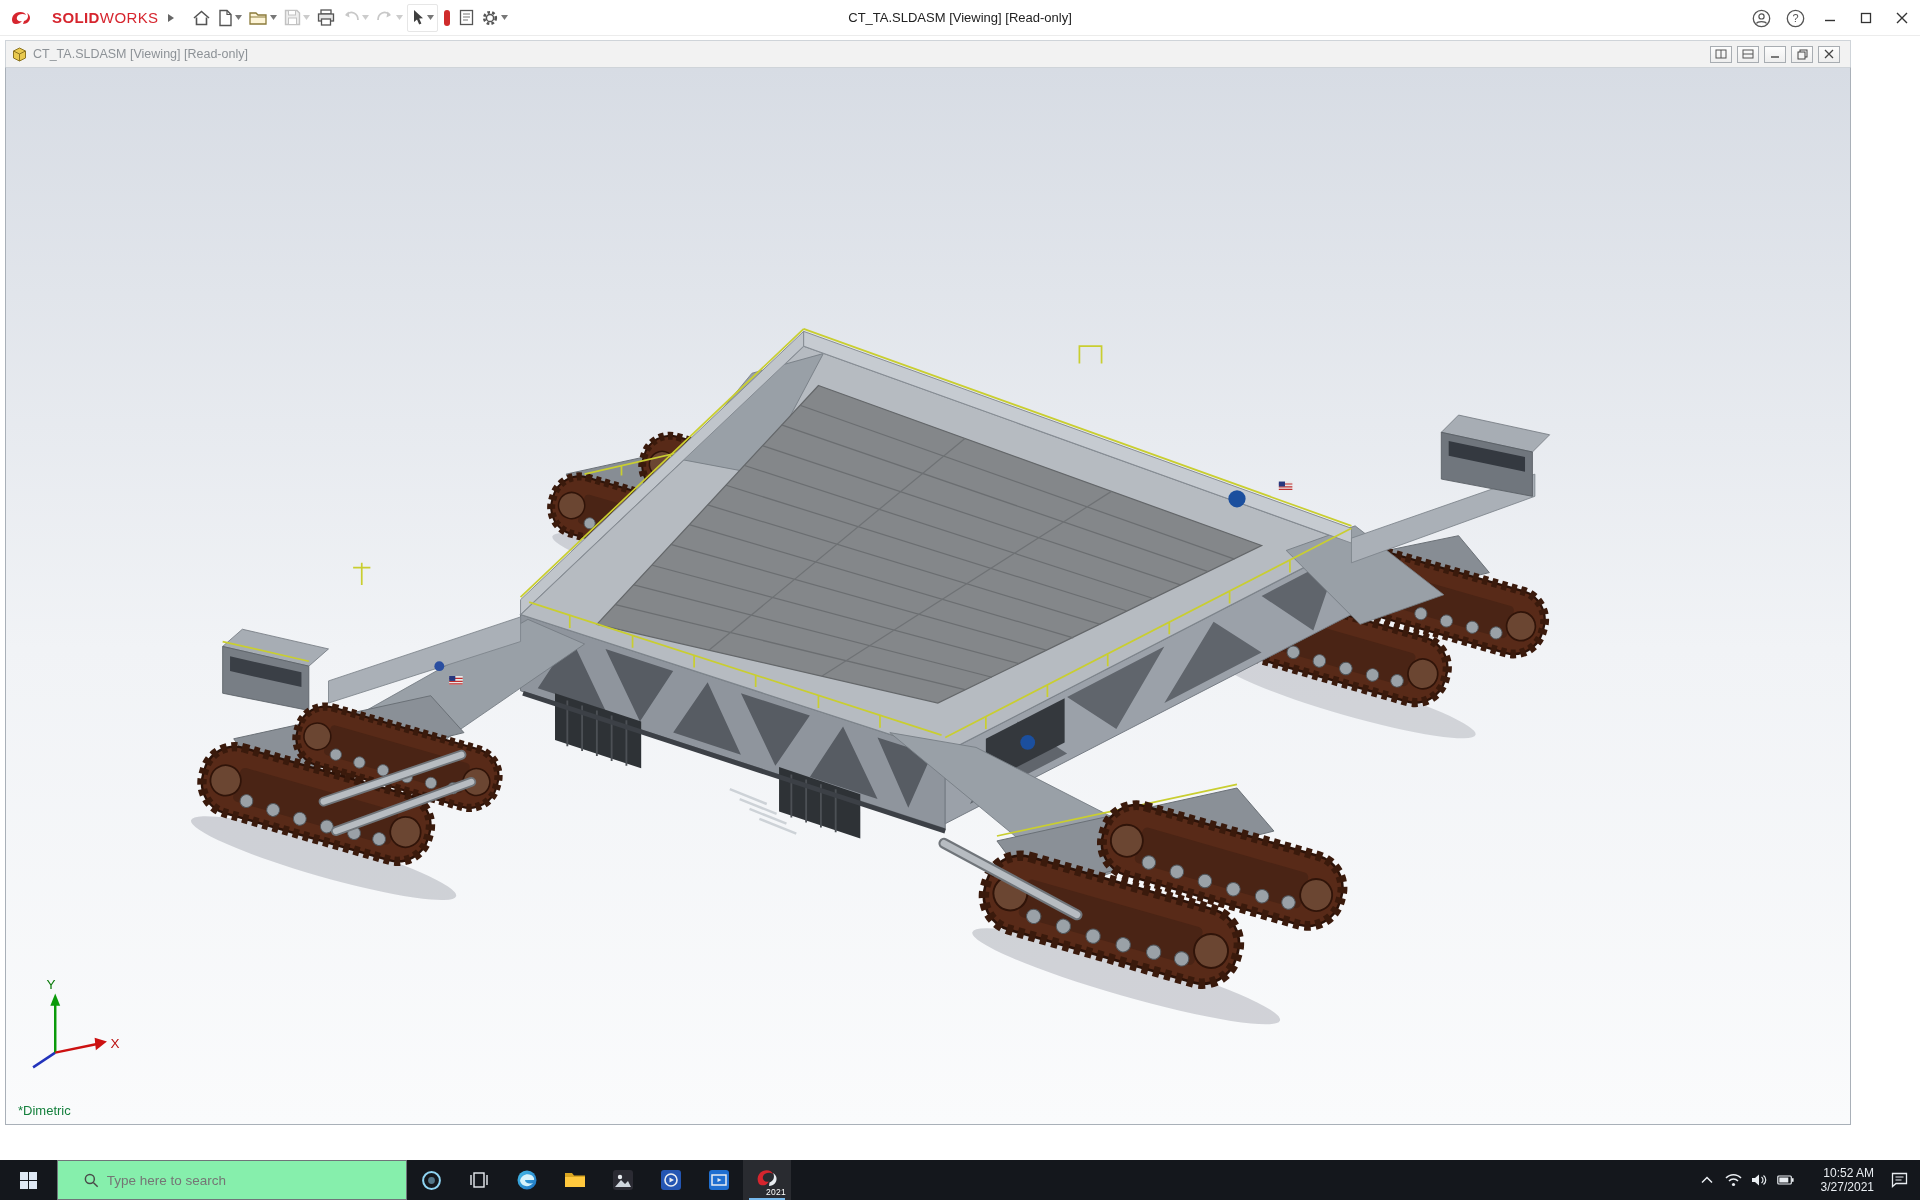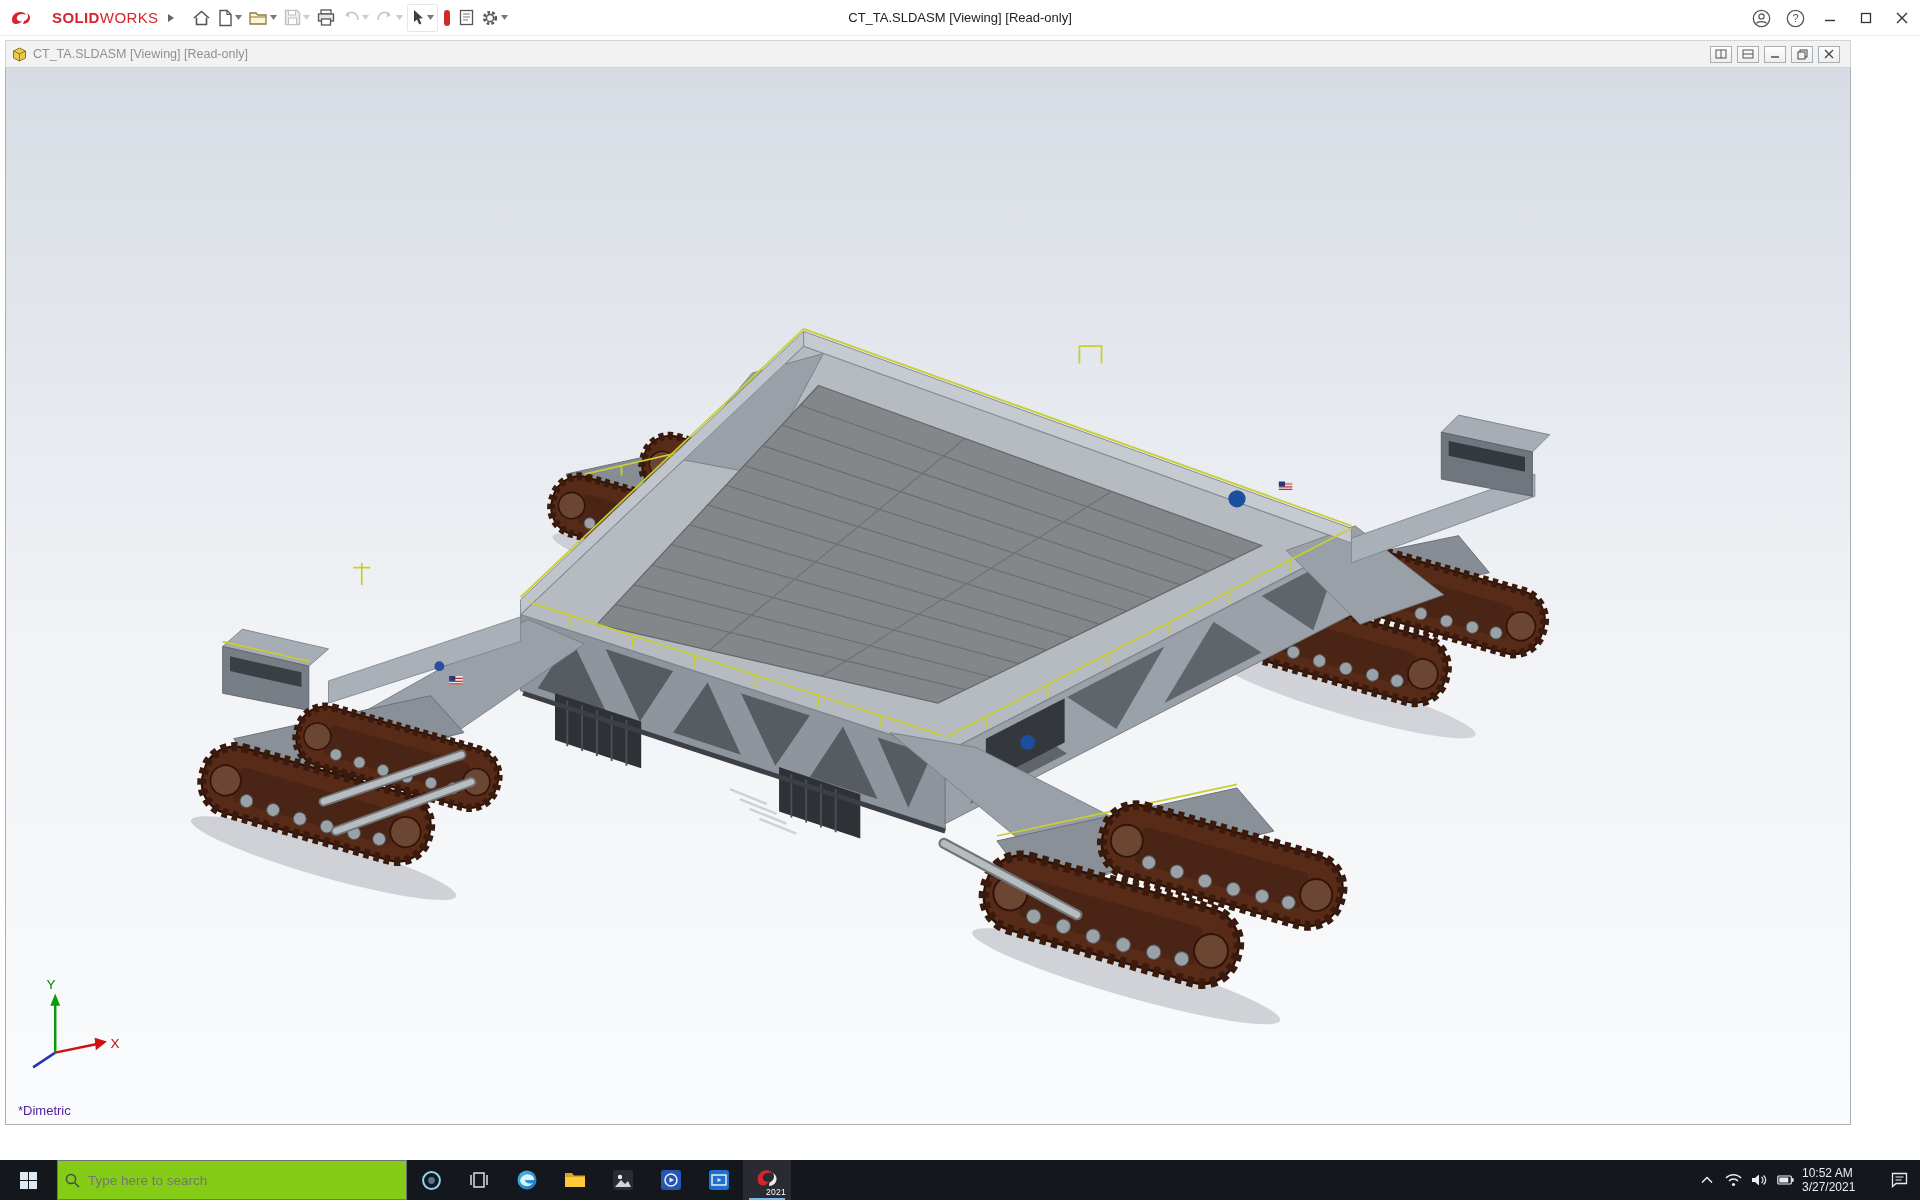--- a/index.html
+++ b/index.html
@@ -28,37 +28,37 @@
     display:flex; align-items:center; padding:0 6px; }
   .doc-title { font-size:12.5px; color:#8d9297; margin-left:6px; }
   .doc-ctrls { margin-left:auto; display:flex; align-items:center; gap:5px; padding-right:4px; }
   .dbtn { width:22px; height:17px; background:linear-gradient(#fdfdfd,#eeeeee);
     border:1px solid #a8adb2; display:flex; align-items:center; justify-content:center; }
 
   
   .viewport { position:absolute; top:67px; left:5px; width:1846px; height:1058px;
     border:1px solid #a9b0b8; border-top:1px solid #cfd4d9; background:#eef0f4; overflow:hidden; }
   .viewport svg.model { position:absolute; inset:0; width:100%; height:100%; display:block; }
-  .view-label { position:absolute; left:12px; bottom:6px; font-size:13px; color:#4c1d95; }
+  .view-label { position:absolute; left:12px; bottom:6px; font-size:13px; color:#15803d; }
 
   
   .taskbar { position:absolute; left:0; top:1160px; width:1920px; height:40px;
     background:#14171c; display:flex; align-items:stretch; color:#e9edf1; }
   .tb-start { width:57px; display:flex; align-items:center; justify-content:center; }
-  .tb-search { width:350px; background:#84cc16; border:1px solid #6f7479;
-    display:flex; align-items:center; gap:8px; padding:0 7px; }
+  .tb-search { width:350px; background:#86efac; border:1px solid #6f7479;
+    display:flex; align-items:center; gap:8px; padding:0 26px; }
   .tb-search input { border:none; outline:none; font-size:13.5px; color:#444; width:280px;
     font-family:"Liberation Sans", sans-serif; background:transparent; }
   .tb-app { width:48px; display:flex; align-items:center; justify-content:center; position:relative; }
   .tb-app.active { background:rgba(255,255,255,.09); }
   .tb-app.active::after { content:""; position:absolute; left:6px; right:6px; bottom:0; height:2px; background:#76b9ed; }
   .sw-badge { position:absolute; bottom:3px; right:5px; font-size:8.5px; color:#fff; letter-spacing:.3px; }
   .tray { margin-left:auto; display:flex; align-items:center; }
   .tray-icon { width:26px; height:40px; display:flex; align-items:center; justify-content:center; }
-  .clock { width:80px; text-align:left; font-size:12px; line-height:14px; padding:0 4px; }
+  .clock { width:80px; text-align:right; font-size:12px; line-height:14px; padding:0 4px; }
   .action-center { width:42px; height:40px; display:flex; align-items:center; justify-content:center; }
 </style>
 </head>
 <body>
 
 <div class="screen">
 
   <header class="app-bar">
     <div class="brand">
       <svg width="22" height="16" viewBox="0 0 22 16">

